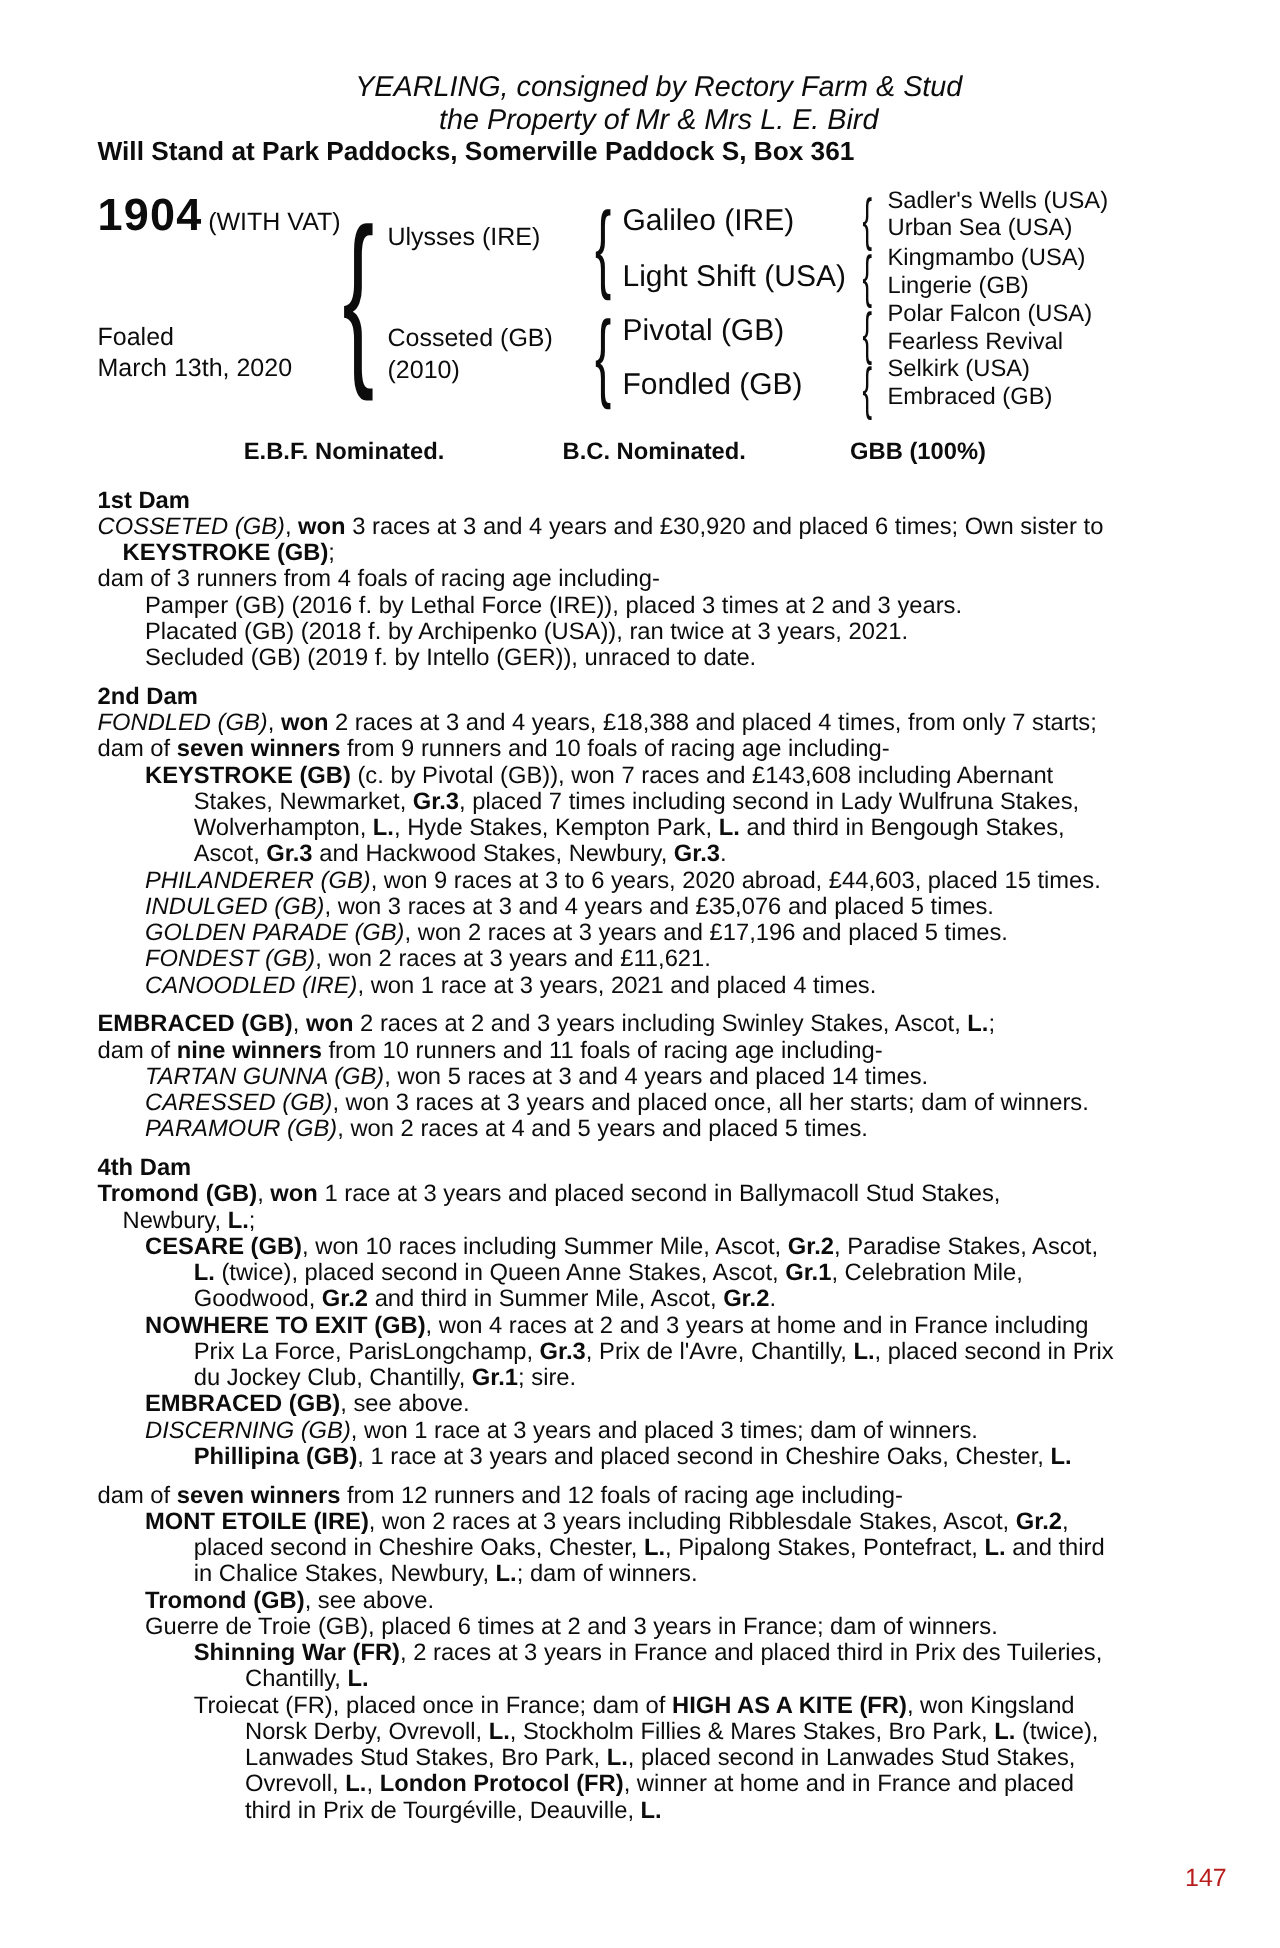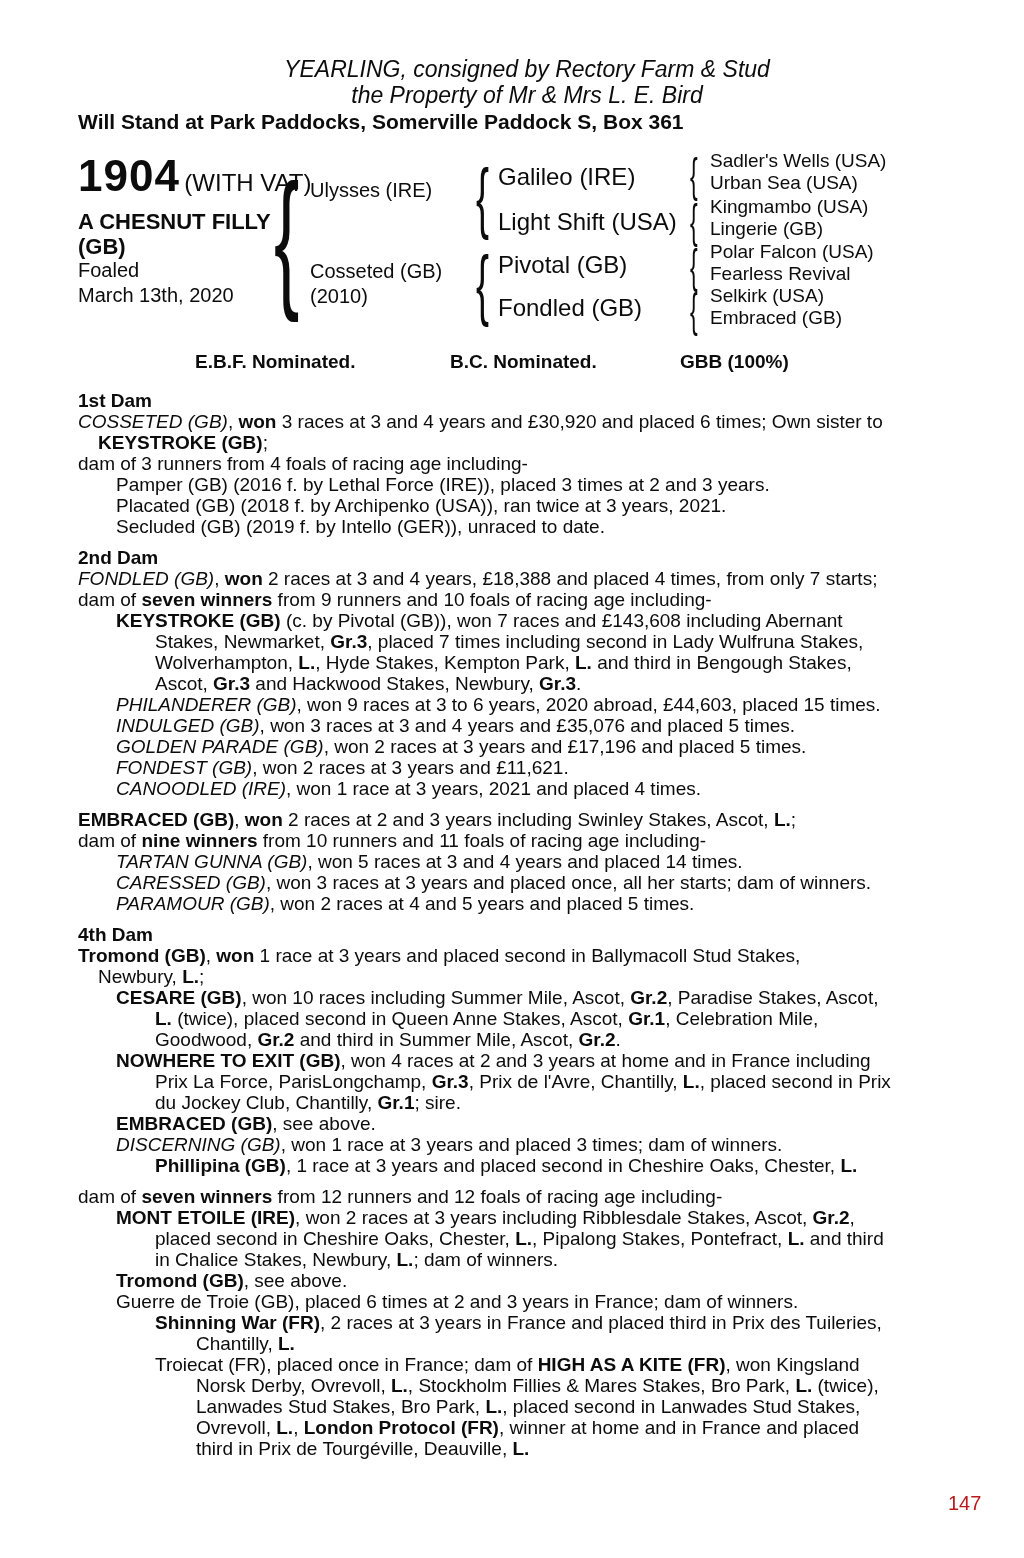--- a/index.html
+++ b/index.html
@@ -10,22 +10,22 @@
   }
   .page{padding:56px 48px 0 78px;}
 
   
   .t1{font-style:italic;font-size:23px;line-height:26px;text-align:center;}
   .t2{font-weight:bold;font-size:21px;line-height:26px;margin-top:1px;}
 
   
   .pedigree{position:relative;height:196px;margin-top:12px;}
   .lot-line{position:absolute;left:0;top:4px;white-space:nowrap;}
-  .lot-number{font-size:44px;font-weight:bold;letter-spacing:1px;margin-top:48px;}
-  .vat{font-size:24px;}
+  .lot-number{font-size:36px;font-weight:bold;letter-spacing:1px;margin-top:48px;}
+  .vat{font-size:20px;}
   .desc{position:absolute;left:0;top:62px;width:228px;font-weight:bold;font-size:22px;line-height:25px;}
   .foaled1{position:absolute;left:0;top:112px;font-size:20px;}
   .foaled2{position:absolute;left:0;top:137px;font-size:20px;text-align:center;}
   .g1{position:absolute;left:232px;font-size:20px;white-space:nowrap;}
   #sire-name{top:32px;}
   #dam-block{top:112px;line-height:25px;}
   .brace{position:absolute;line-height:1;font-weight:400;pointer-events:none;}
   .brace::before{content:"{";display:block;transform:scaleX(0.5);transform-origin:left center;}
   .br-main{left:196px;top:14px;font-size:152px;}
   .br-2a{left:398px;top:11px;font-size:78px;}
@@ -65,21 +65,20 @@
     <div class="t1">YEARLING, consigned by Rectory Farm &amp; Stud</div>
     <div class="t1">the Property of Mr &amp; Mrs L. E. Bird</div>
     <div class="t2">Will Stand at Park Paddocks, Somerville Paddock S, Box 361</div>
   </div>
 
   <div class="pedigree">
     <div class="lot-line">
       <span class="lot-number">1904</span>
       <span class="vat">(WITH VAT)</span>
     </div>
-    <div class="desc">A CHESNUT FILLY (GB)</div>
     <div class="foaled1">Foaled</div>
     <div class="foaled2">March 13th, 2020</div>
 
     <div class="brace br-main"></div>
     <div class="g1" id="sire-name">Ulysses (IRE)</div>
     <div class="g1" id="dam-block">
       <div>Cosseted (GB)</div>
       <div>(2010)</div>
     </div>
 

